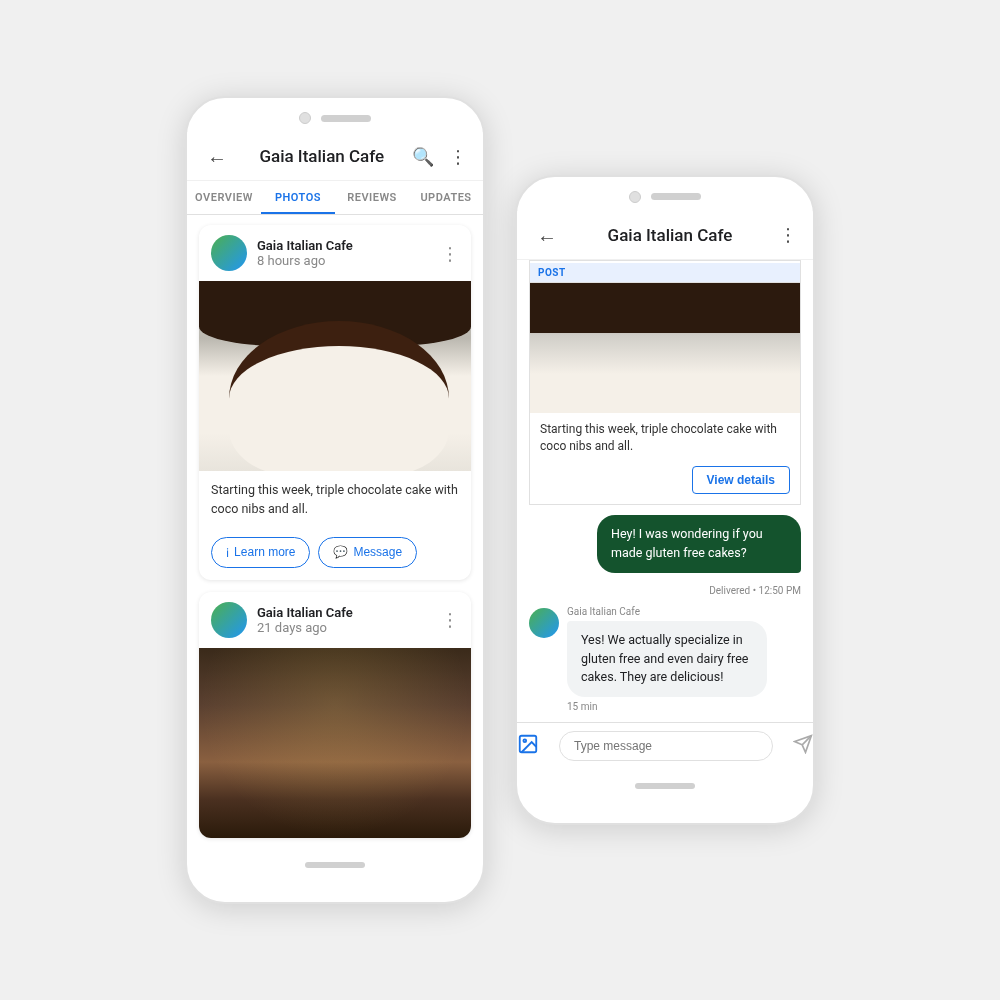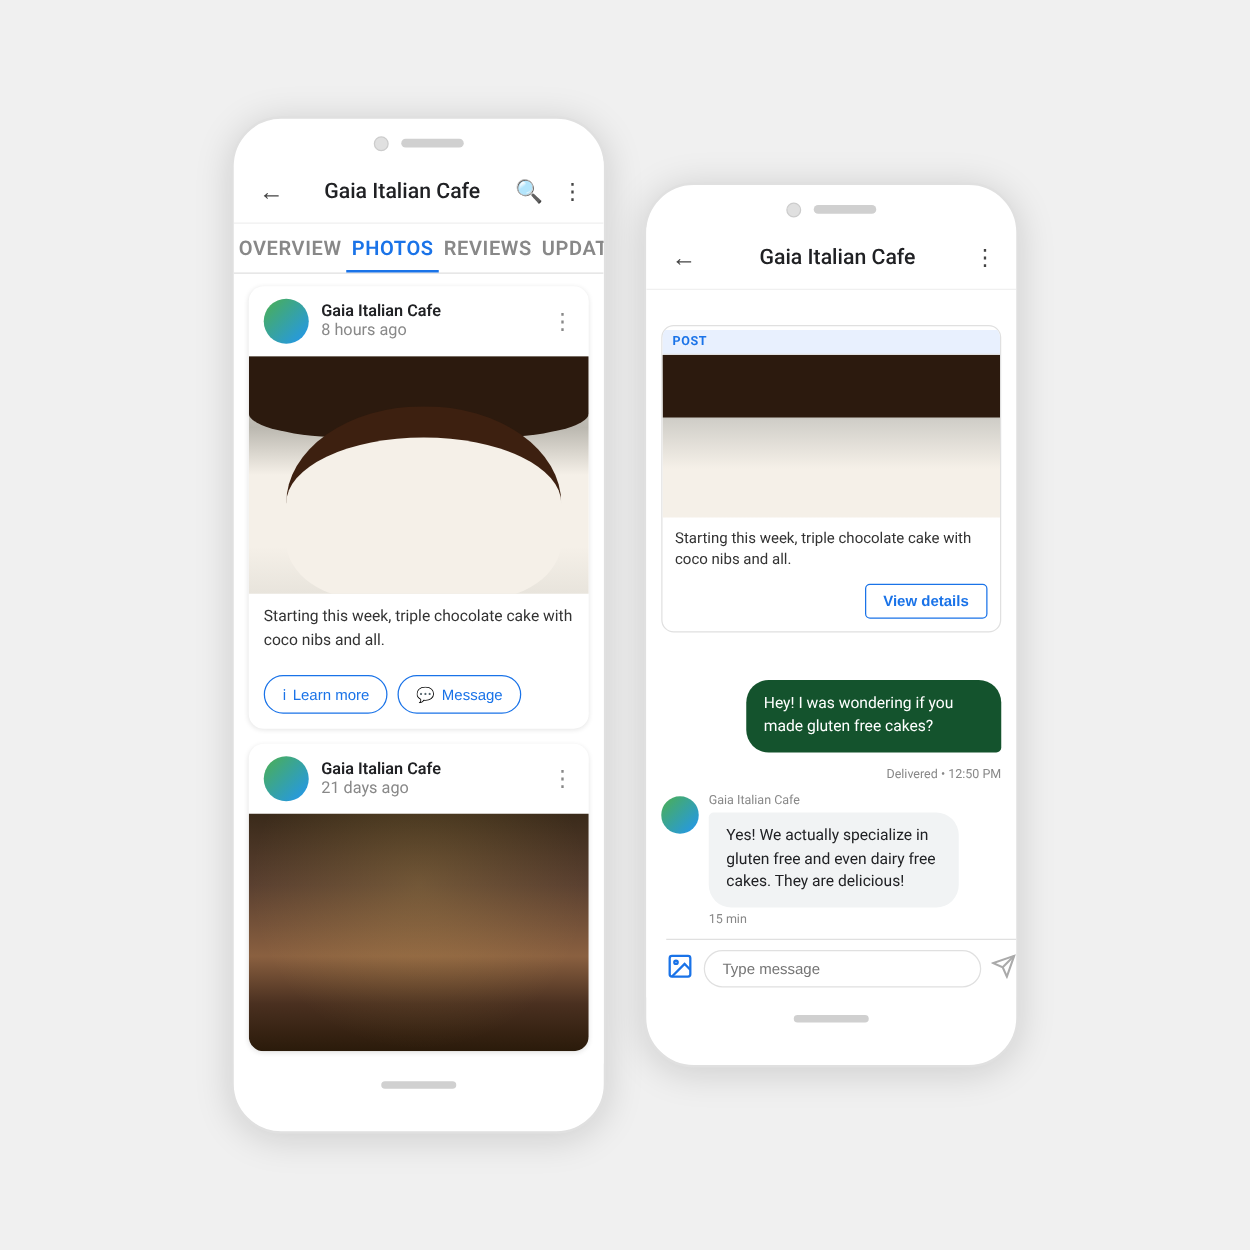--- a/index.html
+++ b/index.html
@@ -109,21 +109,21 @@
 
     
     .tabs {
       display: flex;
       border-bottom: 1px solid #e0e0e0;
     }
     .tab {
       flex: 1;
       text-align: center;
       padding: 10px 4px;
-      font-size: 16px;
+      font-size: 11px;
       font-weight: 600;
       color: #888;
       letter-spacing: 0.5px;
       cursor: pointer;
       position: relative;
     }
     .tab.active {
       color: #1a73e8;
     }
     .tab.active::after {
@@ -251,23 +251,23 @@
 
     
     .msg-screen {
       flex: 1;
       display: flex;
       flex-direction: column;
       background: #fff;
     }
 
     .post-preview-card {
-      margin: 28px 12px;
+      margin: 0 12px;
       border: 1px solid #e0e0e0;
-      border-radius: 10px;
+      border-radius: 0;
       overflow: hidden;
     }
     .post-badge {
       background: #e8f0fe;
       color: #1a73e8;
       font-size: 10px;
       font-weight: 700;
       letter-spacing: 0.5px;
       padding: 4px 8px;
       display: inline-block;
@@ -370,22 +370,21 @@
       font-size: 10px;
       color: #888;
     }
 
     
     .chat-input-bar {
       display: flex;
       align-items: center;
       padding: 8px 0;
       border-top: 1px solid #e0e0e0;
-      gap: 8px;
-      margin-left: 16px;
+      gap: 20px;
     }
     .chat-attach-icon {
       color: #1a73e8;
       font-size: 20px;
       cursor: pointer;
     }
     .chat-input {
       flex: 1;
       border: 1px solid #e0e0e0;
       border-radius: 20px;

